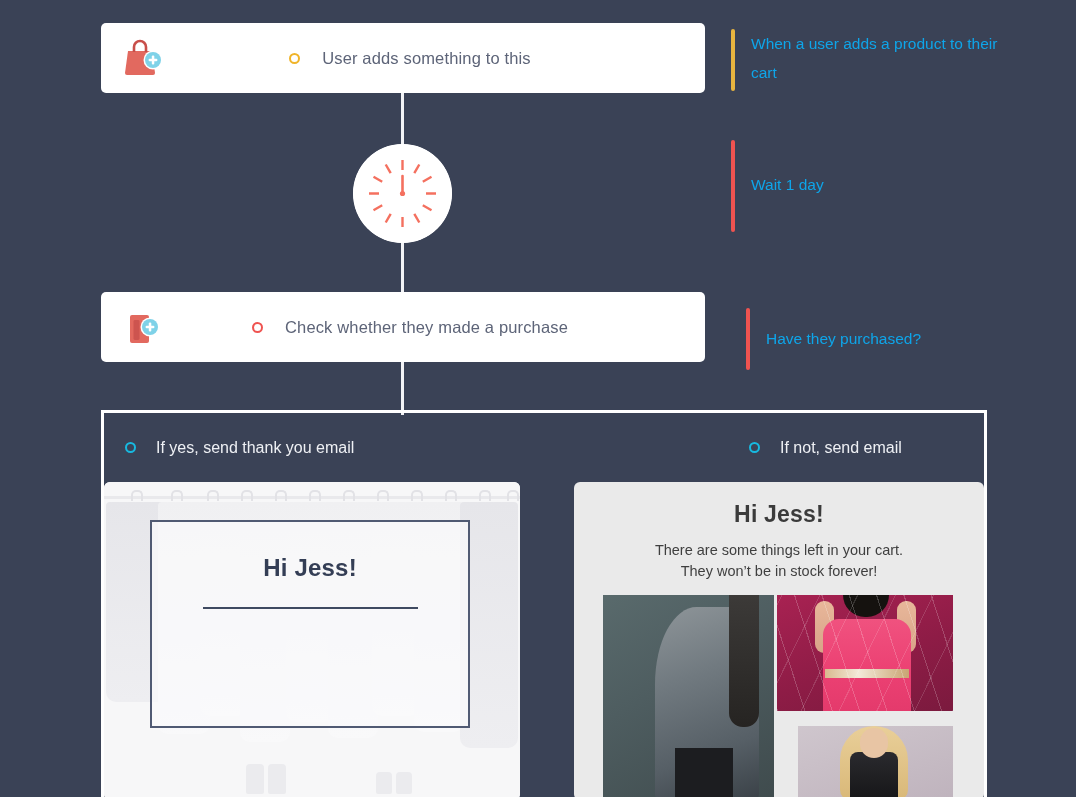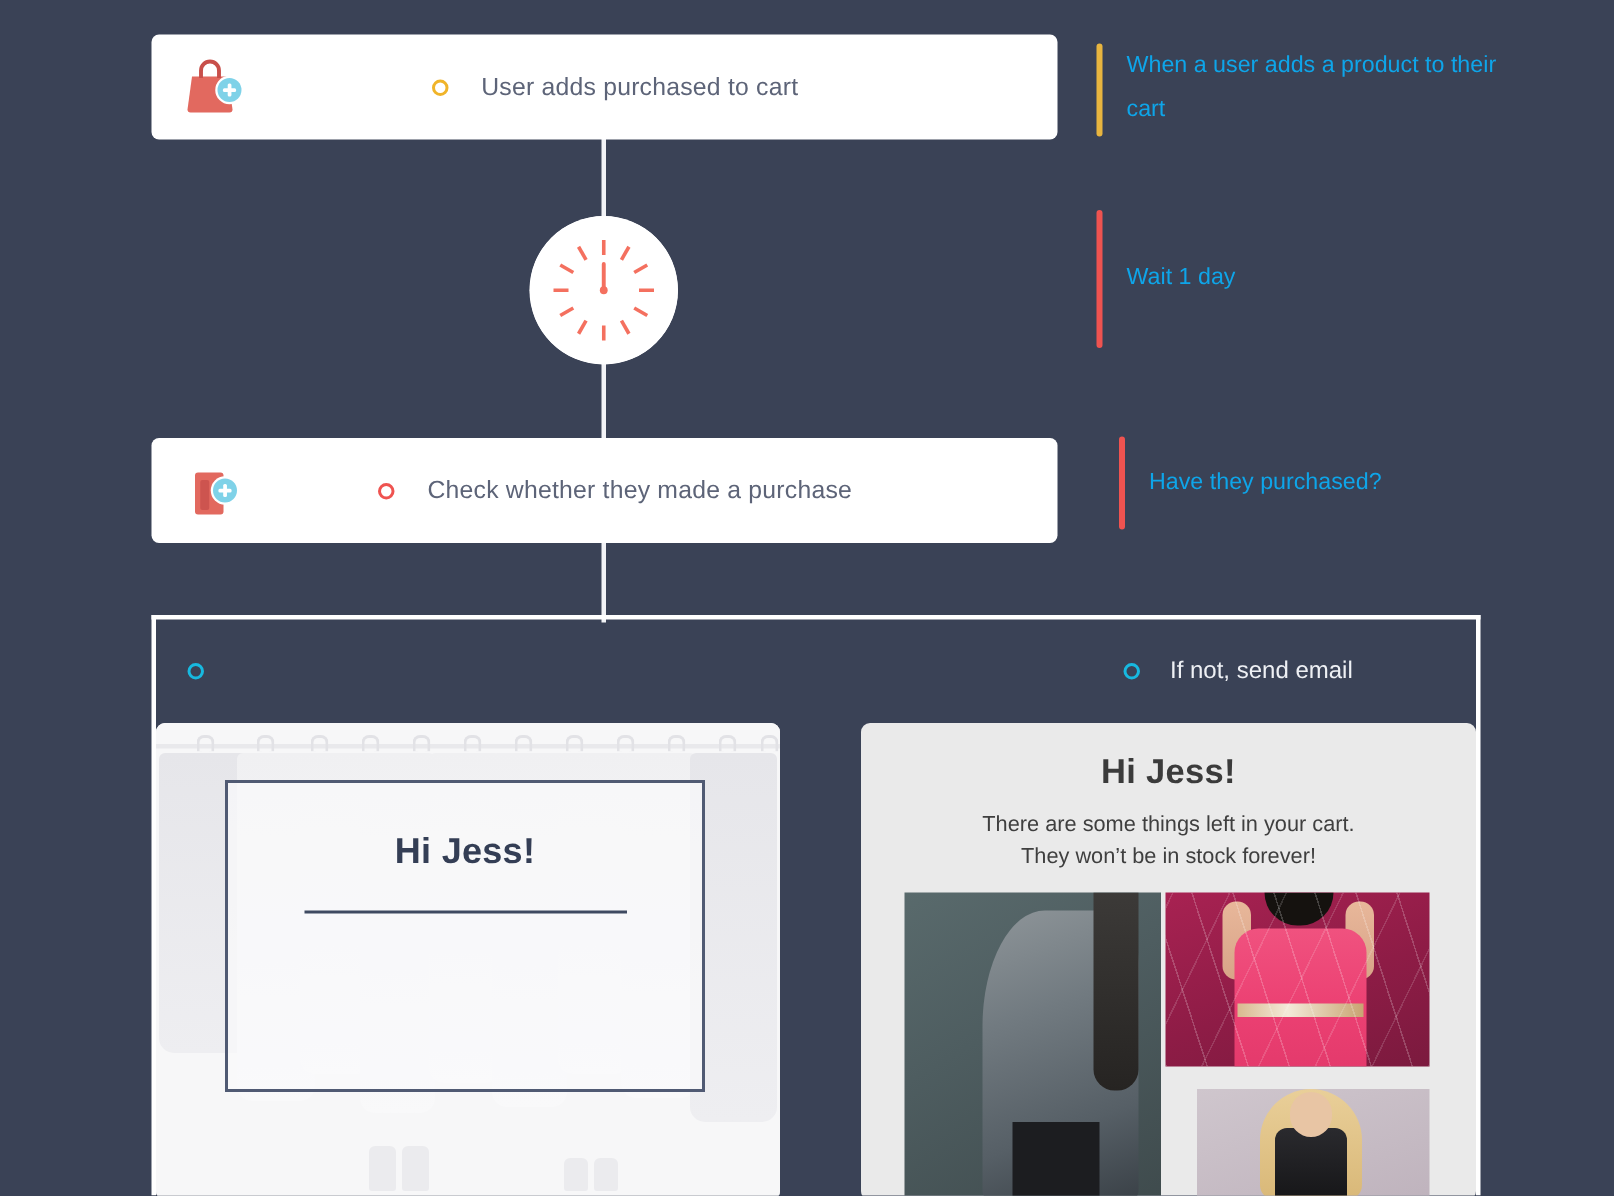--- a/index.html
+++ b/index.html
@@ -120,21 +120,21 @@
     color: #0ea5e9;
     line-height: 29px;
     max-width: 252px;
   }
 
   .note-trigger { top: 29px; }
   .note-trigger .note-bar { height: 62px; }
   .note-wait    { top: 140px; text-align: center; }
   .note-wait .note-bar { height: 92px; }
   .note-wait .note-text { padding-top: 30px; }
-  .note-check   { top: 291px; padding-left: 15px; }
+  .note-check   { top: 308px; padding-left: 15px; }
   .note-check .note-bar { height: 62px; }
   .note-check .note-text { padding-top: 16px; }
 
   
   .branch {
     position: absolute;
     left: 101px;
     top: 410px;
     width: 886px;
     height: 387px;
@@ -409,21 +409,21 @@
         <path d="M13 20 h24 l3 22 a2 2 0 0 1 -2 2 h-26 a2 2 0 0 1 -2 -2 z" fill="#e2695f"></path>
         <path d="M19 21 v-5 a6 6 0 0 1 12 0 v5" fill="none" stroke="#c84f4a" stroke-width="2.6"></path>
         <circle cx="38" cy="29" r="9.5" fill="#ffffff"></circle>
         <circle cx="38" cy="29" r="8" fill="#7fd2e8"></circle>
         <rect x="36.8" y="24.6" width="2.5" height="8.8" fill="#ffffff" rx="1"></rect>
         <rect x="33.6" y="27.8" width="8.8" height="2.5" fill="#ffffff" rx="1"></rect>
       </svg>
     </div>
     <div class="card-body">
       <span class="marker"></span>
-      <span class="card-label">User adds purchased to cart</span>
+      <span class="card-label">User adds something to this</span>
     </div>
   </div>
 
   <div class="clock-wrap">
     <svg class="clock-face" width="99" height="99" viewBox="0 0 99 99">
       <circle cx="49.5" cy="49.5" r="49.5" fill="#ffffff"></circle>
       <g stroke="#f4705f" stroke-width="2.4" stroke-linecap="butt">
         <line x1="49.5" y1="16" x2="49.5" y2="26"></line>
         <line x1="66.3" y1="20.5" x2="61.3" y2="29.2"></line>
         <line x1="78.5" y1="32.7" x2="69.8" y2="37.7"></line>
@@ -472,20 +472,21 @@
   <div class="note note-check">
     <div class="note-bar"></div>
     <div class="note-text">Have they purchased?</div>
   </div>
 
   <div class="branch">
 
     <div class="branch-headers">
       <div class="branch-head branch-head-yes">
         <span class="marker marker-cyan"></span>
+        <span class="branch-head-label">If yes, send thank you email</span>
       </div>
       <div class="branch-head branch-head-no">
         <span class="marker marker-cyan"></span>
         <span class="branch-head-label">If not, send email</span>
       </div>
     </div>
 
     <div class="emails">
 
       <div class="email-left">

